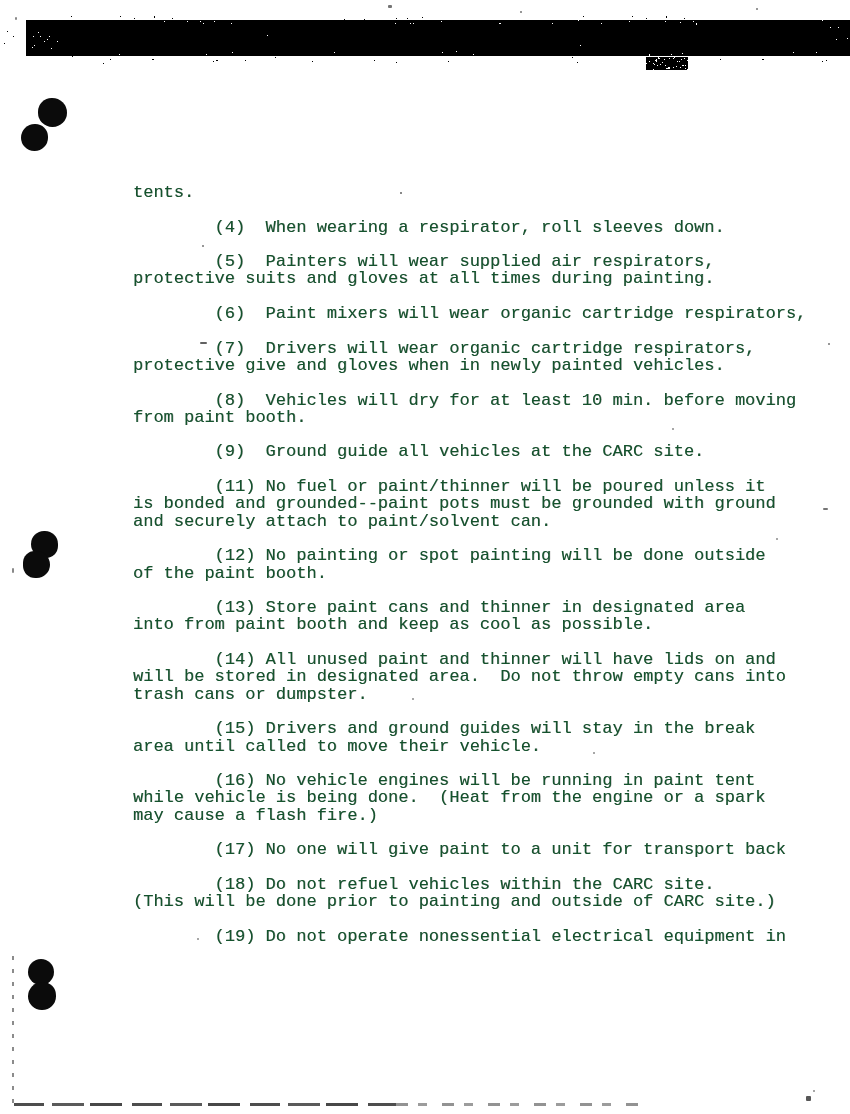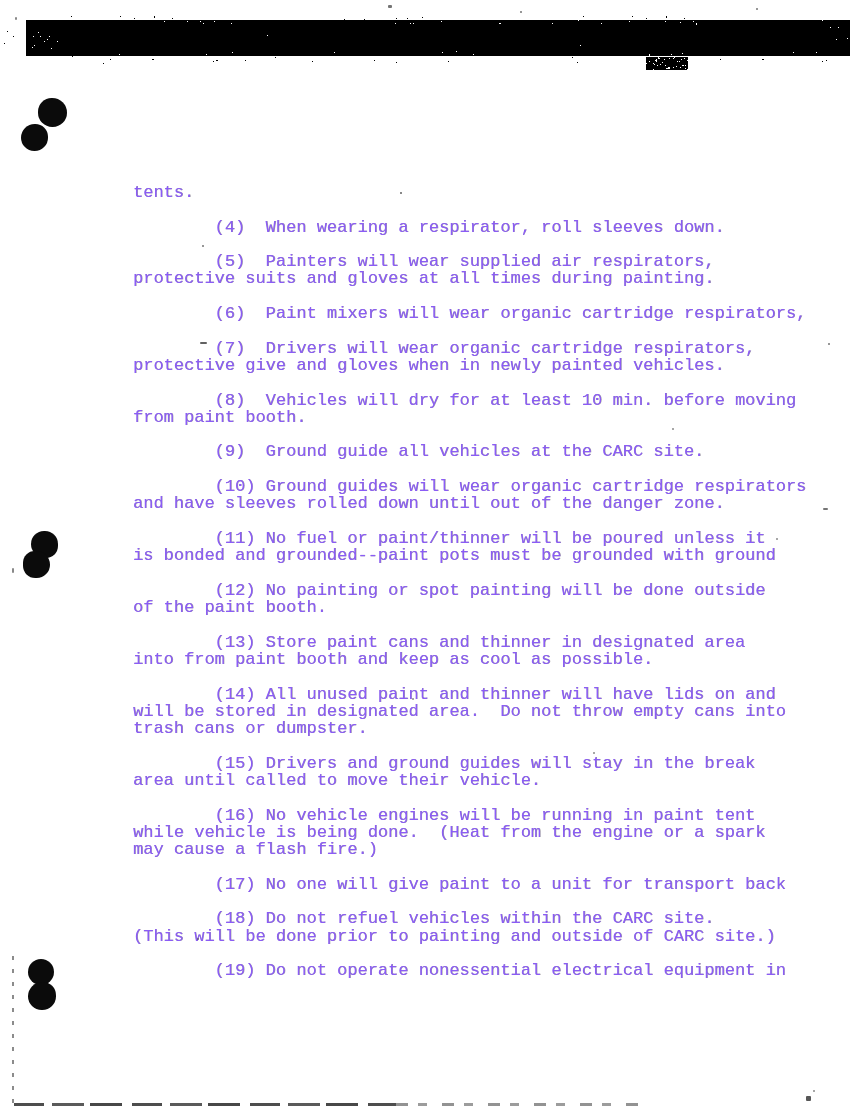--- a/index.html
+++ b/index.html
@@ -15,21 +15,21 @@
     overflow: hidden;
   }
 
   
   .doc {
     position: absolute;
     left: 133px; top: 184px;
     width: 710px;
     font-size: 17px;
     line-height: 17.3px;
-    color: #8b5cf6;
+    color: #14532d;
     text-shadow: 0.4px 0.4px 0.3px rgba(20,20,20,0.42);
     letter-spacing: 0;
   }
   .doc .line { white-space: pre; }
   .doc .para + .para { margin-top: 17.3px; }
 
   
   .noise-band { position: absolute; left: 0; top: 14px; }
 
   
@@ -151,26 +151,23 @@
         <div class="line">protective give and gloves when in newly painted vehicles.</div>
       </div>
       <div class="para">
         <div class="line">        (8)  Vehicles will dry for at least 10 min. before moving</div>
         <div class="line">from paint booth.</div>
       </div>
       <div class="para">
         <div class="line">        (9)  Ground guide all vehicles at the CARC site.</div>
       </div>
       <div class="para">
-        <div class="line">        (10) Ground guides will wear organic cartridge respirators</div>
-        <div class="line">and have sleeves rolled down until out of the danger zone.</div>
-      </div>
-      <div class="para">
         <div class="line">        (11) No fuel or paint/thinner will be poured unless it</div>
         <div class="line">is bonded and grounded--paint pots must be grounded with ground</div>
+        <div class="line">and securely attach to paint/solvent can.</div>
       </div>
       <div class="para">
         <div class="line">        (12) No painting or spot painting will be done outside</div>
         <div class="line">of the paint booth.</div>
       </div>
       <div class="para">
         <div class="line">        (13) Store paint cans and thinner in designated area</div>
         <div class="line">into from paint booth and keep as cool as possible.</div>
       </div>
       <div class="para">

